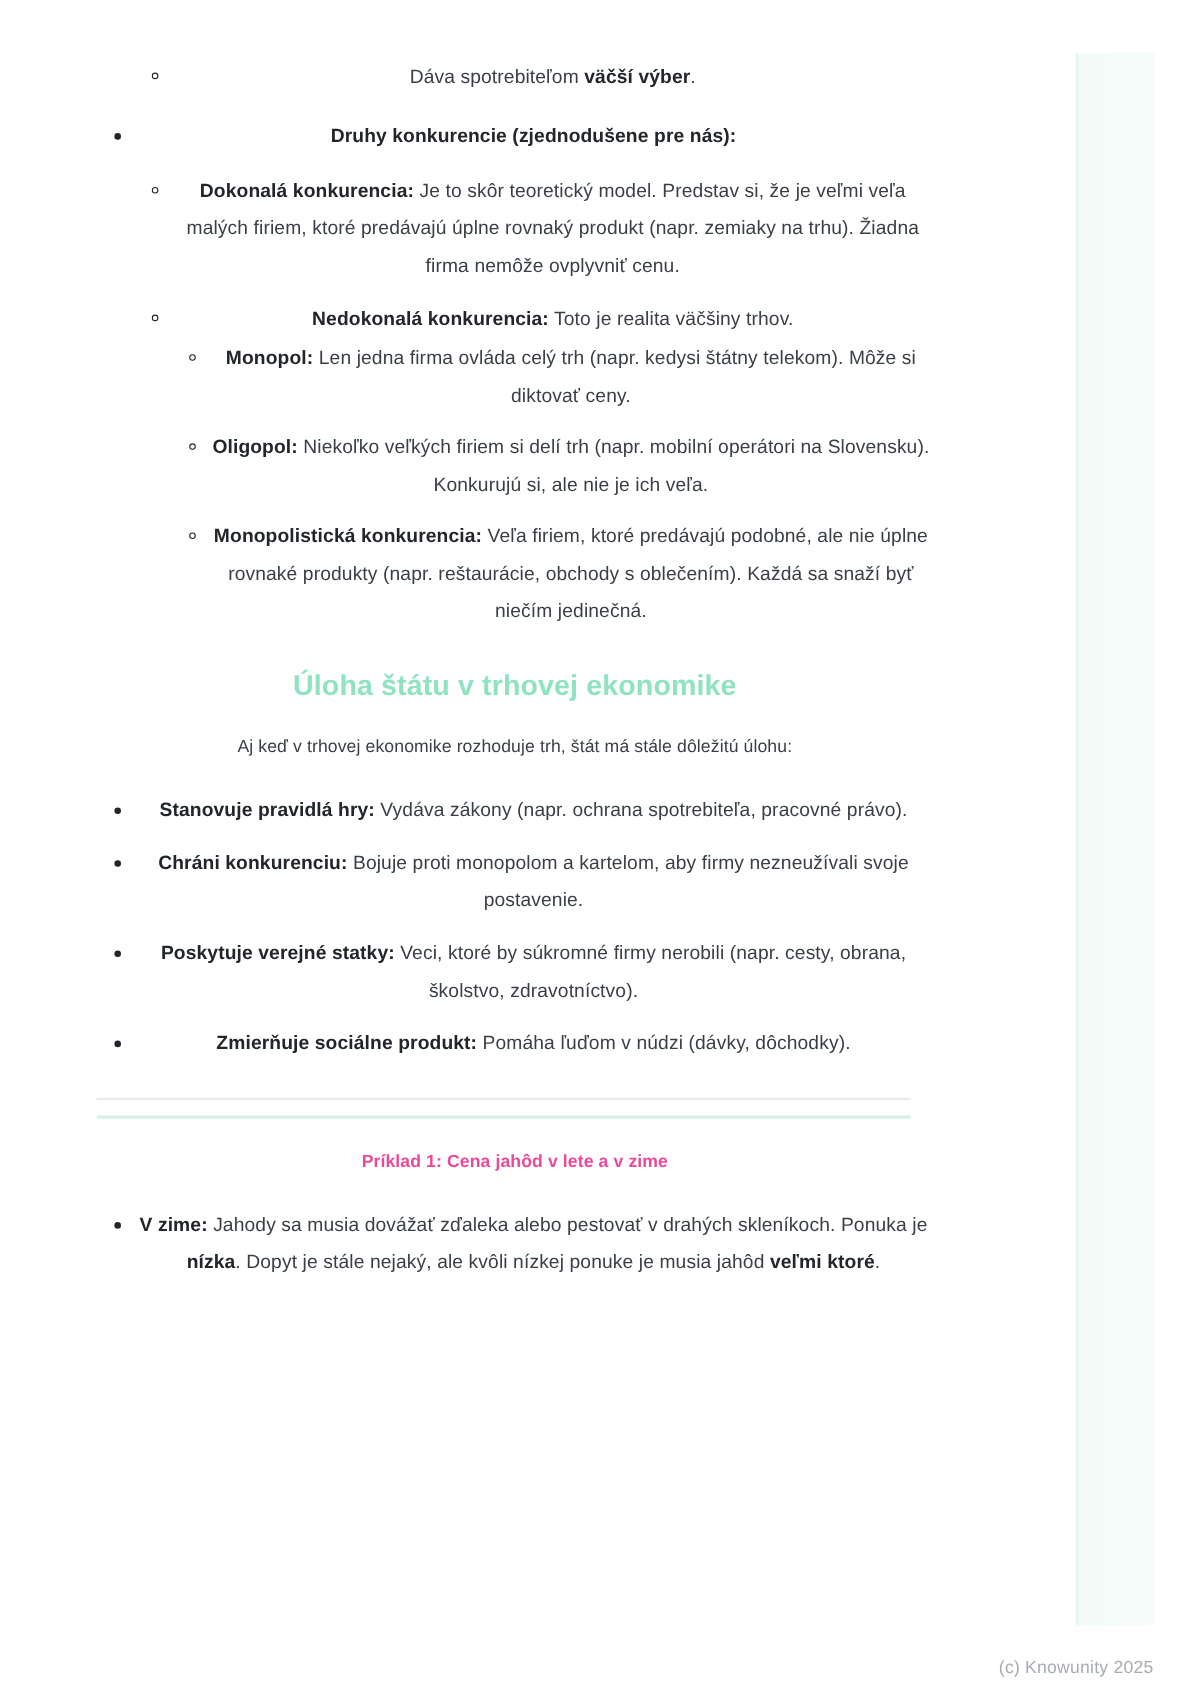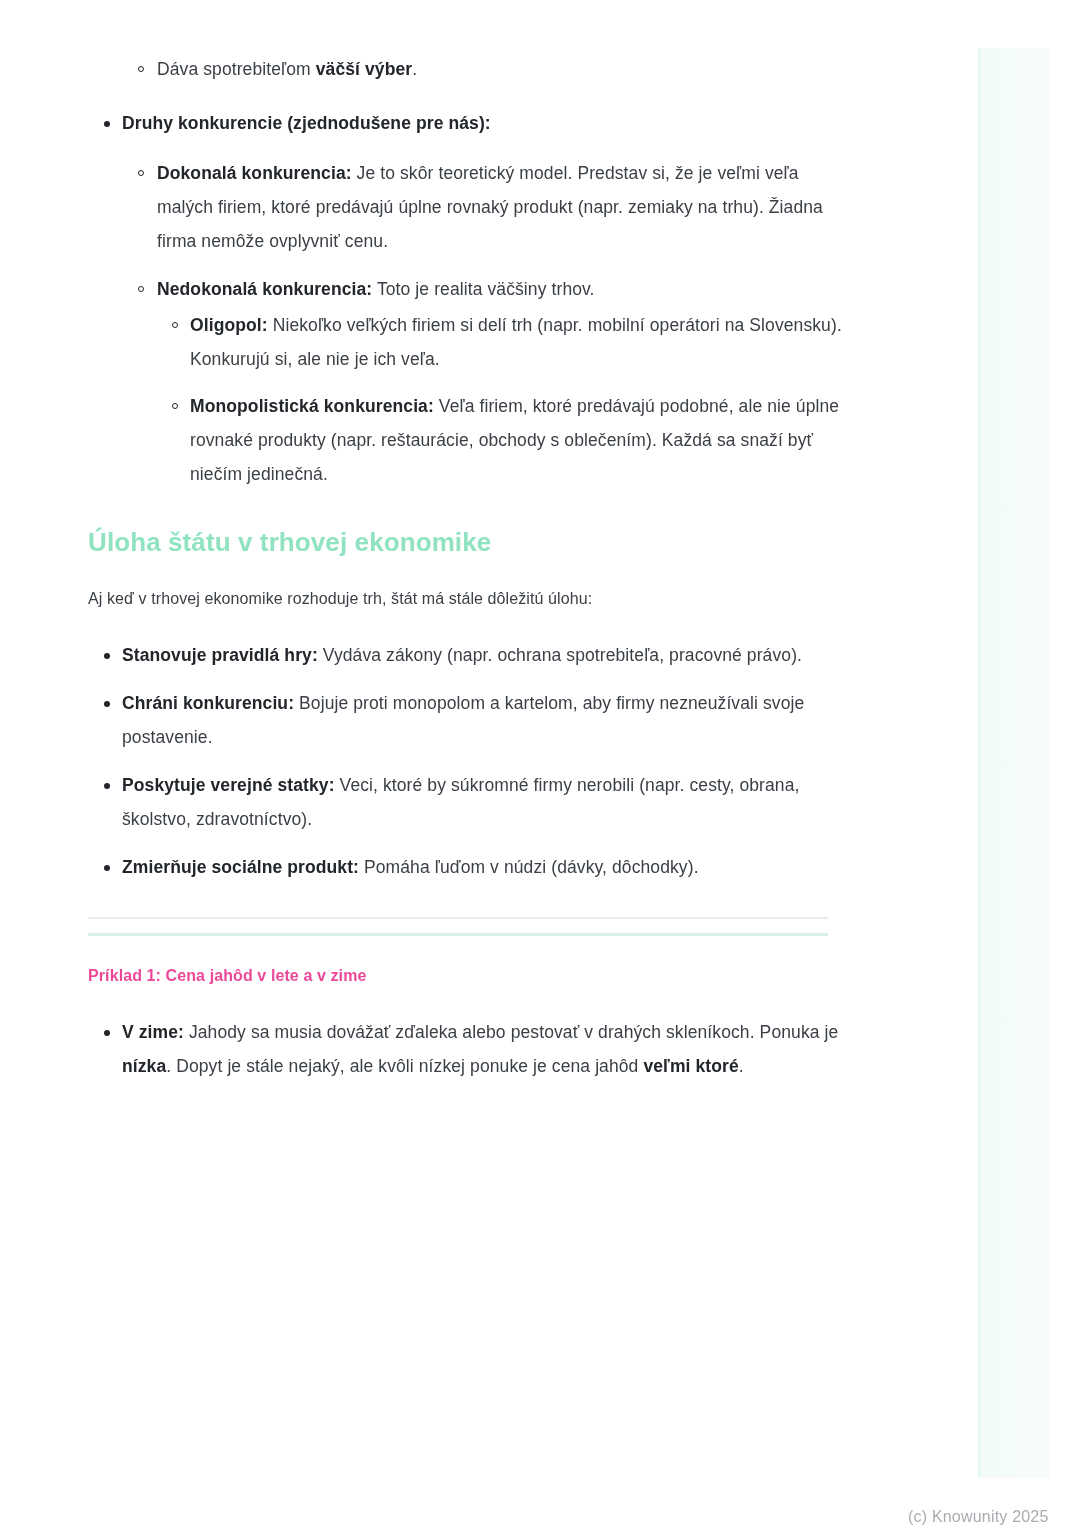--- a/index.html
+++ b/index.html
@@ -12,20 +12,21 @@
     font-family: "Liberation Sans", "DejaVu Sans", sans-serif;
     -webkit-font-smoothing: antialiased;
   }
   .page {
     position: relative;
     width: 1080px;
     height: 1528px;
     background: #ffffff;
     overflow: hidden;
     box-sizing: border-box;
+    text-align: center;
   }
   
   .edge-band {
     position: absolute;
     top: 48px;
     left: 978px;
     width: 72px;
     height: 1430px;
     background: linear-gradient(to right, #d8f3e8 0px, #f0fbf6 3px, #f6fcfa 100%);
     opacity: 0.85;
@@ -191,20 +192,23 @@
       <li>
         <b>Dokonalá konkurencia:</b><span> Je to skôr teoretický model. Predstav si, že je veľmi veľa malých firiem, ktoré predávajú úplne rovnaký produkt (napr. zemiaky na trhu). Žiadna firma nemôže ovplyvniť cenu.</span>
       </li>
       <li style="margin-bottom:2px;">
         <b>Nedokonalá konkurencia:</b><span> Toto je realita väčšiny trhov.</span>
       </li>
     </ul>
 
     <ul class="lvl l3" style="margin-top:0px; margin-left:35px;">
       <li>
+        <b>Monopol:</b><span> Len jedna firma ovláda celý trh (napr. kedysi štátny telekom). Môže si diktovať ceny.</span>
+      </li>
+      <li>
         <b>Oligopol:</b><span> Niekoľko veľkých firiem si delí trh (napr. mobilní operátori na Slovensku). Konkurujú si, ale nie je ich veľa.</span>
       </li>
       <li>
         <b>Monopolistická konkurencia:</b><span> Veľa firiem, ktoré predávajú podobné, ale nie úplne rovnaké produkty (napr. reštaurácie, obchody s oblečením). Každá sa snaží byť niečím jedinečná.</span>
       </li>
     </ul>
 
     <h2 class="sec-head" style="margin-top:34px;">Úloha štátu v trhovej ekonomike</h2>
 
     <p class="para" style="margin-top:23px;">Aj keď v trhovej ekonomike rozhoduje trh, štát má stále dôležitú úlohu:</p>
@@ -227,21 +231,21 @@
     <hr class="rule-gray" style="margin-top:33px;">
 
 
     <hr class="rule-mint" style="margin-top:14px;">
 
 
     <p class="para bold-lead" style="margin-top:23px;">Príklad 1: Cena jahôd v lete a v zime</p>
 
     <ul class="lvl l1" style="margin-top:22px;">
       <li>
-        <b>V zime:</b><span> Jahody sa musia dovážať zďaleka alebo pestovať v drahých skleníkoch. Ponuka je </span><b>nízka</b><span>. Dopyt je stále nejaký, ale kvôli nízkej ponuke je cena jahôd </span><b>veľmi ktoré</b><span>.</span>
+        <b>V zime:</b><span> Jahody sa musia dovážať zďaleka alebo pestovať v drahých skleníkoch. Ponuka je </span><b>nízka</b><span>. Dopyt je stále nejaký, ale kvôli nízkej ponuke je musia jahôd </span><b>veľmi ktoré</b><span>.</span>
       </li>
     </ul>
 
   </div>
 
   <div class="watermark">(c) Knowunity 2025</div>
 
 </div>
 
 </body></html>

